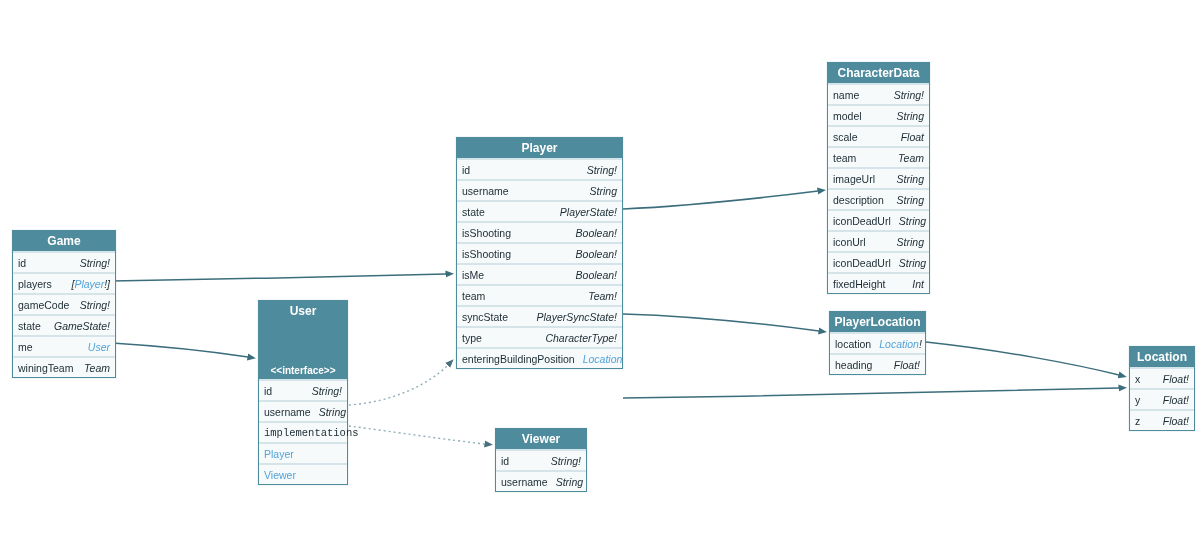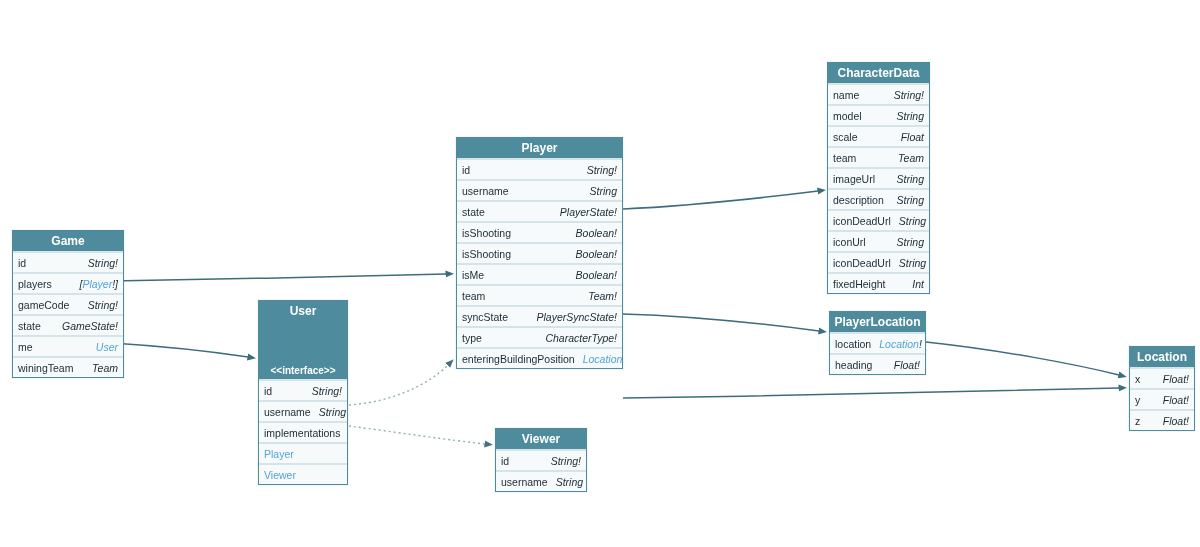--- a/index.html
+++ b/index.html
@@ -66,21 +66,21 @@
     line-height: 12px;
     background: #f6fafb;
     border-top: 2px solid #d5e4e9;
     white-space: nowrap;
     color: #1c2b33;
   }
   .row:first-of-type { border-top: none; height: 20px; }
   .fname { margin-right: 8px; }
   .ftype { text-align: center; font-style: italic; }
   .tlink { color: #54a3d8; cursor: pointer; }
-  .row.lbl { justify-content: flex-start; color: #1c2b33; }
+  .row.lbl { justify-content: flex-start; color: #1c2b33; font-family: Liberation Mono, monospace; }
   .row.lnk { justify-content: flex-start; color: #54a3d8; cursor: pointer; }
 </style>
 </head>
 <body>
 
 <div class="canvas">
   <svg id="edges" width="1200" height="547" viewBox="0 0 1200 547">
     <defs>
       <marker id="mSolid" markerWidth="10" markerHeight="9" refX="0.5" refY="4" orient="auto" markerUnits="userSpaceOnUse">
         <path d="M0,0.5 L8.5,4 L0,7.5 Z" fill="#3c6d7c"></path>
@@ -92,21 +92,21 @@
   <path d="M112,281 C220,279 340,277 446,274" class="edge-solid" marker-end="url(#mSolid)"></path>
       <path d="M112,343 C160,346 208,351 248,357" class="edge-solid" marker-end="url(#mSolid)"></path>
       <path d="M349,405 C392,402 428,385 448,365" class="edge-dotted" marker-end="url(#mDotted)"></path>
       <path d="M349,426 C395,432 448,440 485,444" class="edge-dotted" marker-end="url(#mDotted)"></path>
       <path d="M623,209 C690,206 762,198 818,191" class="edge-solid" marker-end="url(#mSolid)"></path>
       <path d="M623,314 C690,316 766,324 819,331" class="edge-solid" marker-end="url(#mSolid)"></path>
       <path d="M926,342 C1000,350 1075,364 1119,375" class="edge-solid" marker-end="url(#mSolid)"></path>
       <path d="M623,398 C800,396 1000,391 1119,388" class="edge-solid" marker-end="url(#mSolid)"></path>
     </svg>
   <div id="tables">
-      <div class="entity" style="left: 12px; top: 230px; width: 112px;">
+      <div class="entity" style="left: 12px; top: 230px; width: 104px;">
         <div class="entity-header">
           <div>Game</div>
         </div>
         <div class="row">
           <span class="fname">id</span>
           <span class="ftype"><span>String!</span></span>
         </div>
         <div class="row">
           <span class="fname">players</span>
           <span class="ftype"><span>[</span><span class="tlink">Player</span><span>!]</span></span>

